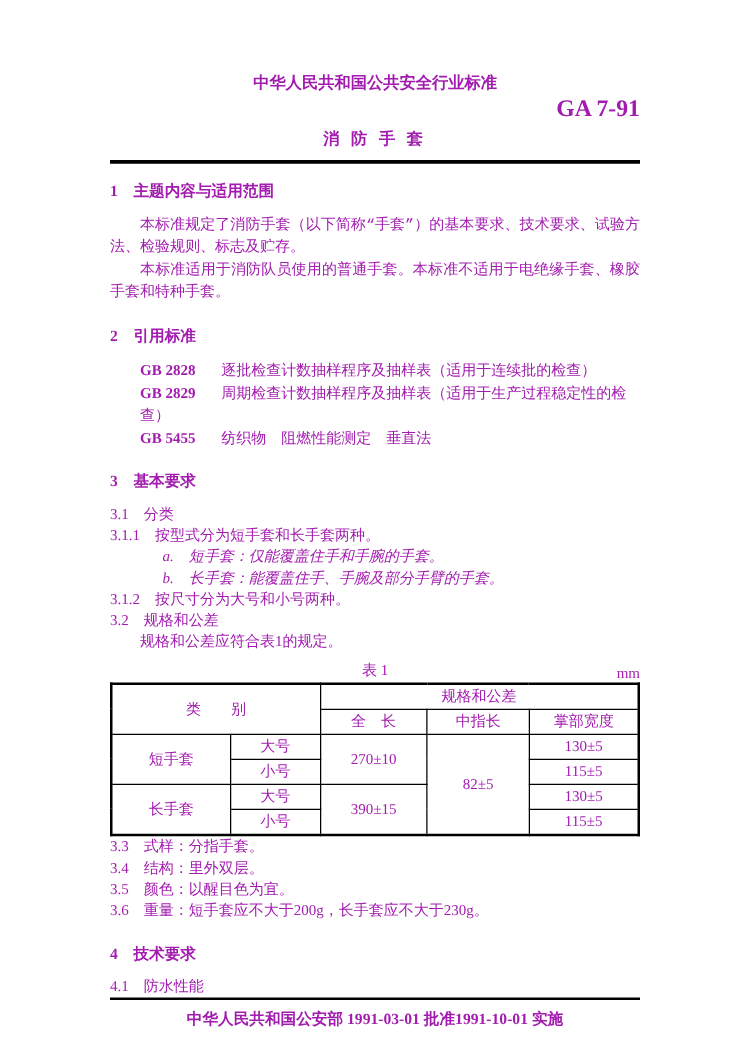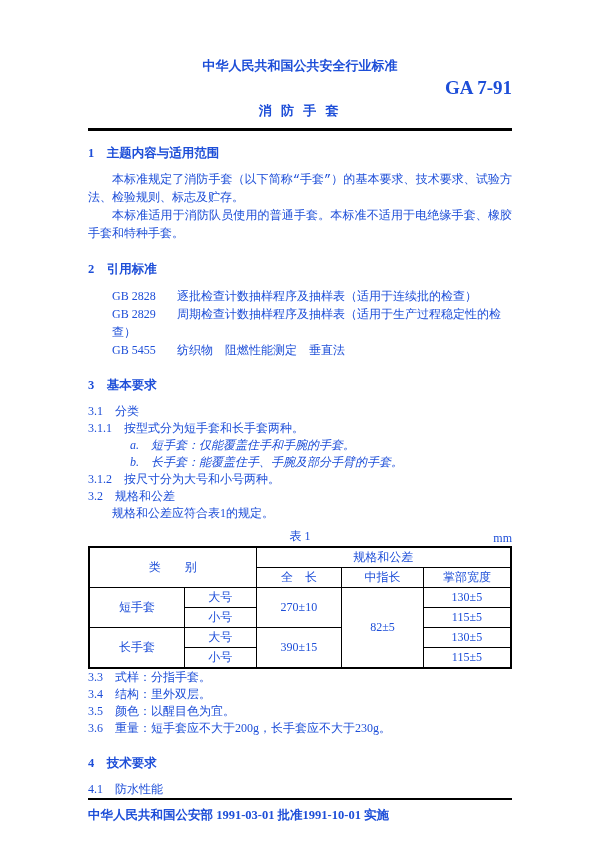--- a/index.html
+++ b/index.html
@@ -1,48 +1,48 @@
 <!DOCTYPE html>
 <html><head>
 <meta charset="utf-8">
 <style>
   * { margin:0; padding:0; box-sizing:border-box; }
   html,body { background:#e8e8e8; }
   .page {
     width:600px; height:849px; margin:0 auto; background:#ffffff;
     padding:58px 88px 56px 88px;
     font-family:"Liberation Serif","DejaVu Serif",serif;
-    font-size:12px; color:#1d4ed8;
+    font-size:12px; color:#a21caf;
     display:flex; flex-direction:column; overflow:hidden;
   }
   .std-class { text-align:center; font-weight:bold; font-size:13px; line-height:16px; }
   .std-code  { text-align:right; font-weight:bold; font-size:19px; margin-top:6px; line-height:16px; }
   .doc-title { text-align:center; font-weight:bold; font-size:13px; letter-spacing:3px; margin-top:7px; line-height:16px; }
   .title-rule { height:2.5px; background:#000; margin-top:9px; }
   .sec { margin-top:18px; }
   .sec.first { margin-top:14px; }
   .sec-heading { font-weight:bold; font-size:12.5px; line-height:16px; }
   .para { text-indent:2em; line-height:18px; margin-top:10px; text-align:justify;font-family:Liberation Mono, monospace; }
   .para + .para { margin-top:0; }
   .refs { margin-top:10px; padding-left:2em; }
   .ref-line { line-height:18px; }
-  .ref-code { font-weight:normal; display:inline-block; min-width:62px; }
+  .ref-code { font-weight:bold; display:inline-block; min-width:62px; }
   .items { margin-top:10px; }
   .item { line-height:17px; }
   .item.indent-ab { padding-left:3.5em;font-style:italic; }
   .item.indent-body { text-indent:2em; }
   .items-after { margin-top:0; }
   .tbl-caption { position:relative; text-align:center; margin-top:6px; line-height:16px; }
   .tbl-unit { position:absolute; right:0; top:2px; }
   table.spec { width:100%; border-collapse:collapse; text-align:center; border:2px solid #000; margin-top:2px; }
   table.spec td { border:1px solid #000; padding:1px 3px; height:17px; font-size:12px; }
   table.spec td.hdr { font-weight:normal; }
   .footer { margin-top:auto; }
   .footer-rule { height:2.5px; background:#000; }
-  .footer-row { display:flex; justify-content:flex-start; padding-top:7px; font-weight:bold; font-size:12.5px; line-height:16px; }
+  .footer-row { display:flex; justify-content:center; padding-top:7px; font-weight:bold; font-size:12.5px; line-height:16px; }
 </style>
 </head>
 <body>
 
 <div class="page">
 
   <div>
     <div class="std-class">中华人民共和国公共安全行业标准</div>
     <div class="std-code">GA 7-91</div>
     <div class="doc-title">消 防 手 套</div>

